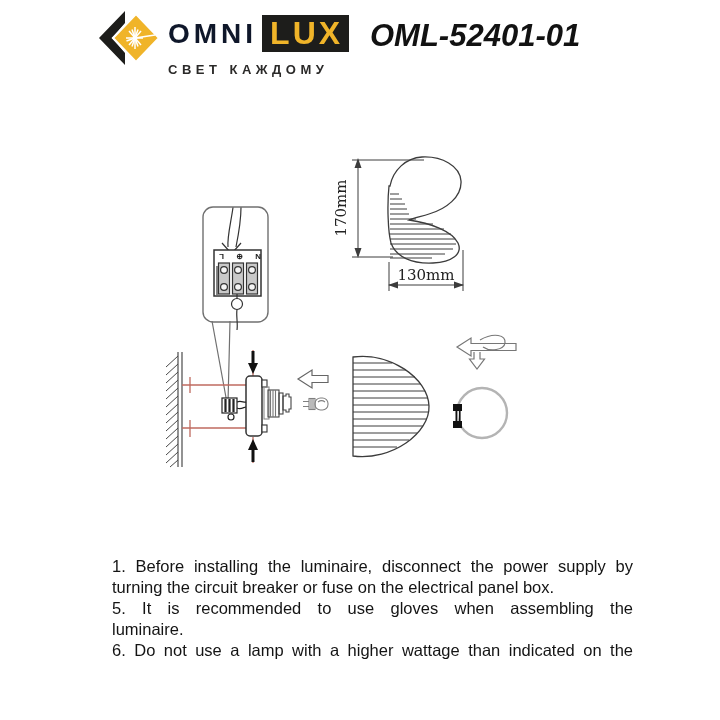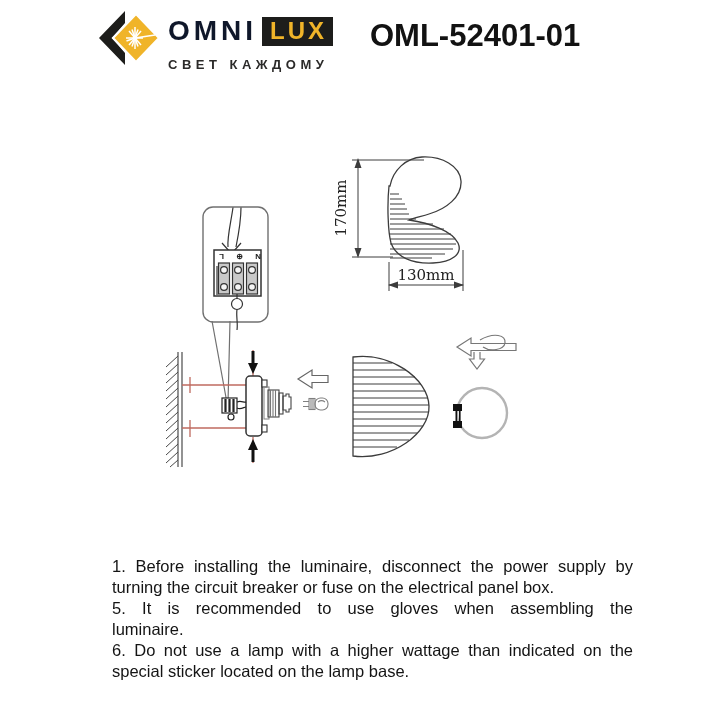--- a/index.html
+++ b/index.html
@@ -8,25 +8,25 @@
     background:#ffffff;color:#161616;
     font-family:"Liberation Sans", sans-serif;
   }
   
   .hdr{position:absolute;left:98px;top:6px;display:flex;align-items:flex-start;}
   .logo{display:flex;}
   .logo-mark{width:62px;height:56px;margin-top:4px;}
   .logo-text{margin-left:8px;margin-top:9px;}
   .brand-line{display:flex;align-items:center;}
   .omni{font-size:28px;font-weight:600;letter-spacing:4px;color:#0f172a;}
-  .lux{background:#1d1d1b;color:#f0b429;font-size:24px;font-weight:700;
+  .lux{background:#1d1d1b;color:#f0b429;font-size:32px;font-weight:700;
        letter-spacing:3px;padding:2px 6px 3px 8px;margin-left:5px;line-height:1;}
   .tagline{font-size:13px;font-weight:600;letter-spacing:4.5px;color:#2b2a29;margin-top:10px;}
   .model{position:absolute;left:370px;top:18px;font-size:31px;font-weight:700;
-         color:#121212;letter-spacing:0px;white-space:nowrap;}
+         color:#121212;letter-spacing:0px;white-space:nowrap;font-style:italic;}
   
   .diagram{position:absolute;left:90px;top:125px;width:540px;height:430px;}
   
   .instructions{position:absolute;left:112px;top:556px;width:521px;}
   .ipara{margin:0;}
   .iline{font-size:16.5px;line-height:21px;color:#141414;text-align:left;}
   .iline.just{text-align:justify;text-align-last:justify;}
 </style>
 </head>
 <body>
@@ -206,15 +206,14 @@
   <p class="ipara">
     <span class="iline just" style="display:block">1. Before installing the luminaire, disconnect the power supply by</span>
     <span class="iline" style="display:block">turning the circuit breaker or fuse on the electrical panel box.</span>
   </p>
   <p class="ipara">
     <span class="iline just" style="display:block">5. It is recommended to use gloves when assembling the</span>
     <span class="iline" style="display:block">luminaire.</span>
   </p>
   <p class="ipara">
     <span class="iline just" style="display:block">6. Do not use a lamp with a higher wattage than indicated on the</span>
-    <span class="iline" style="display:block">special sticker located on the lamp base.</span>
   </p>
 </div>
 
 </body></html>

